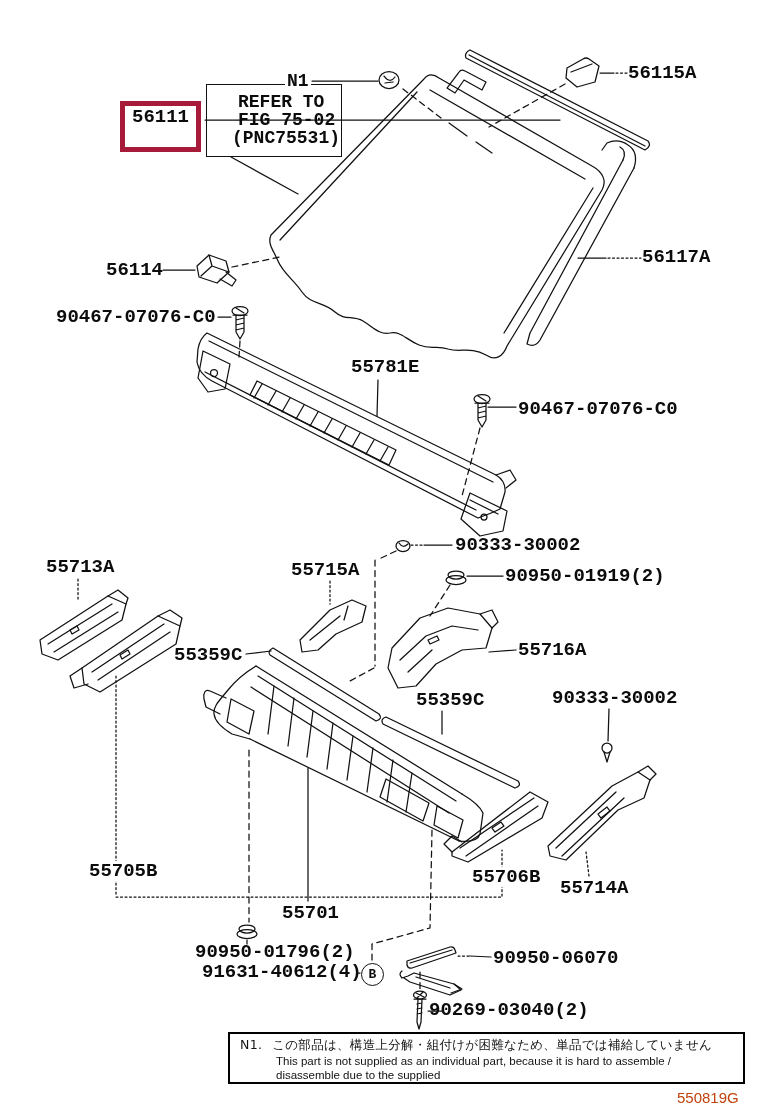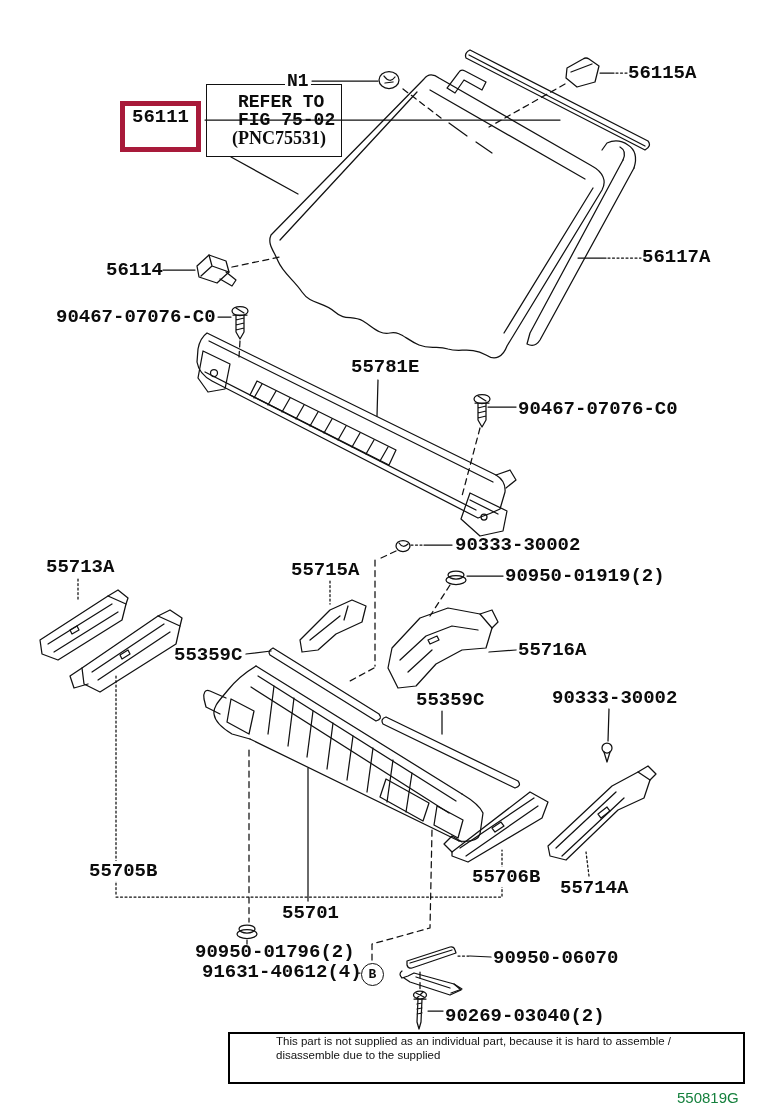--- a/index.html
+++ b/index.html
@@ -15,21 +15,21 @@
   .b-circle{position:absolute;left:361px;top:963px;width:21px;height:21px;border:1.7px solid #111;
             border-radius:50%;background:#fff;font:bold 13px/21px "Liberation Mono",monospace;
             text-align:center;color:#0c0c0c;}
   .note-box{position:absolute;left:228px;top:1032px;width:513px;height:48px;border:2px solid #000;
             background:#fff;color:#111;}
   .note-row1{margin:3px 0 0 10px;font-size:12.5px;letter-spacing:.3px;
              font-family:"DejaVu Sans","Liberation Sans",sans-serif;}
   .note-flag{display:inline-block;margin-right:10px;}
   .note-en{margin:1px 0 0 46px;font-size:11.5px;line-height:1.12;
            font-family:"Liberation Sans",sans-serif;}
-  .doc-code{position:absolute;left:677px;top:1089px;font:15px "Liberation Sans",sans-serif;color:#15803d;}
+  .doc-code{position:absolute;left:677px;top:1089px;font:15px "Liberation Sans",sans-serif;color:#c2410c;}
 </style>
 </head>
 <body>
 
 <div class="stage">
 
 <svg class="art" width="760" height="1112" viewBox="0 0 760 1112" stroke="#111" stroke-width="1.25" fill="none" stroke-linecap="round" stroke-linejoin="round">
 
   <g>
     <path d="M424,79 C428,73 434,74 439,78 L592,166 C603,172 607,181 602,190 L507,346
@@ -234,21 +234,21 @@
 </svg>
 
 <div class="hl-box">
   <span>56111</span>
 </div>
 
 <div class="ref-box"></div>
 <div class="lbl bg" style="left:285px;top:71px;font-size:18px;">N1</div>
 <div class="lbl" style="left:238px;top:92px;font-size:18px;">REFER TO</div>
 <div class="lbl" style="left:238px;top:110px;font-size:18px;">FIG 75-02</div>
-<div class="lbl" style="left:232px;top:128px;font-size:18px;font-family:Liberation Serif, serif;">(PNC75531)</div>
+<div class="lbl" style="left:232px;top:128px;font-size:18px;">(PNC75531)</div>
 
 <div class="lbl" style="left:628px;top:63px;">56115A</div>
 <div class="lbl" style="left:642px;top:247px;">56117A</div>
 <div class="lbl" style="left:106px;top:260px;">56114</div>
 <div class="lbl" style="left:56px;top:307px;">90467-07076-C0</div>
 <div class="lbl" style="left:351px;top:357px;">55781E</div>
 <div class="lbl" style="left:518px;top:399px;">90467-07076-C0</div>
 <div class="lbl" style="left:455px;top:535px;">90333-30002</div>
 <div class="lbl" style="left:505px;top:566px;">90950-01919(2)</div>
 <div class="lbl" style="left:46px;top:557px;">55713A</div>
@@ -257,26 +257,29 @@
 <div class="lbl" style="left:518px;top:640px;">55716A</div>
 <div class="lbl" style="left:416px;top:690px;">55359C</div>
 <div class="lbl" style="left:552px;top:688px;">90333-30002</div>
 <div class="lbl bg" style="left:87px;top:861px;">55705B</div>
 <div class="lbl bg" style="left:470px;top:867px;">55706B</div>
 <div class="lbl" style="left:560px;top:878px;">55714A</div>
 <div class="lbl" style="left:282px;top:903px;">55701</div>
 <div class="lbl" style="left:195px;top:942px;">90950-01796(2)</div>
 <div class="lbl" style="left:202px;top:962px;">91631-40612(4)</div>
 <div class="lbl" style="left:493px;top:948px;">90950-06070</div>
-<div class="lbl" style="left:445px;top:1000px;margin-top:6px;">90269-03040(2)</div>
+<div class="lbl" style="left:429px;top:1000px;">90269-03040(2)</div>
 
 <div class="b-circle">
   <span>B</span>
 </div>
 
 <div class="note-box">
+  <div class="note-row1">
+    <span class="note-flag">N1.</span><span>この部品は、構造上分解・組付けが困難なため、単品では補給していません</span>
+  </div>
   <div class="note-en">This part is not supplied as an individual part, because it is hard to assemble /</div>
   <div class="note-en">disassemble due to the supplied</div>
 </div>
 
 <div class="doc-code">550819G</div>
 
 </div>
 
 </body></html>

